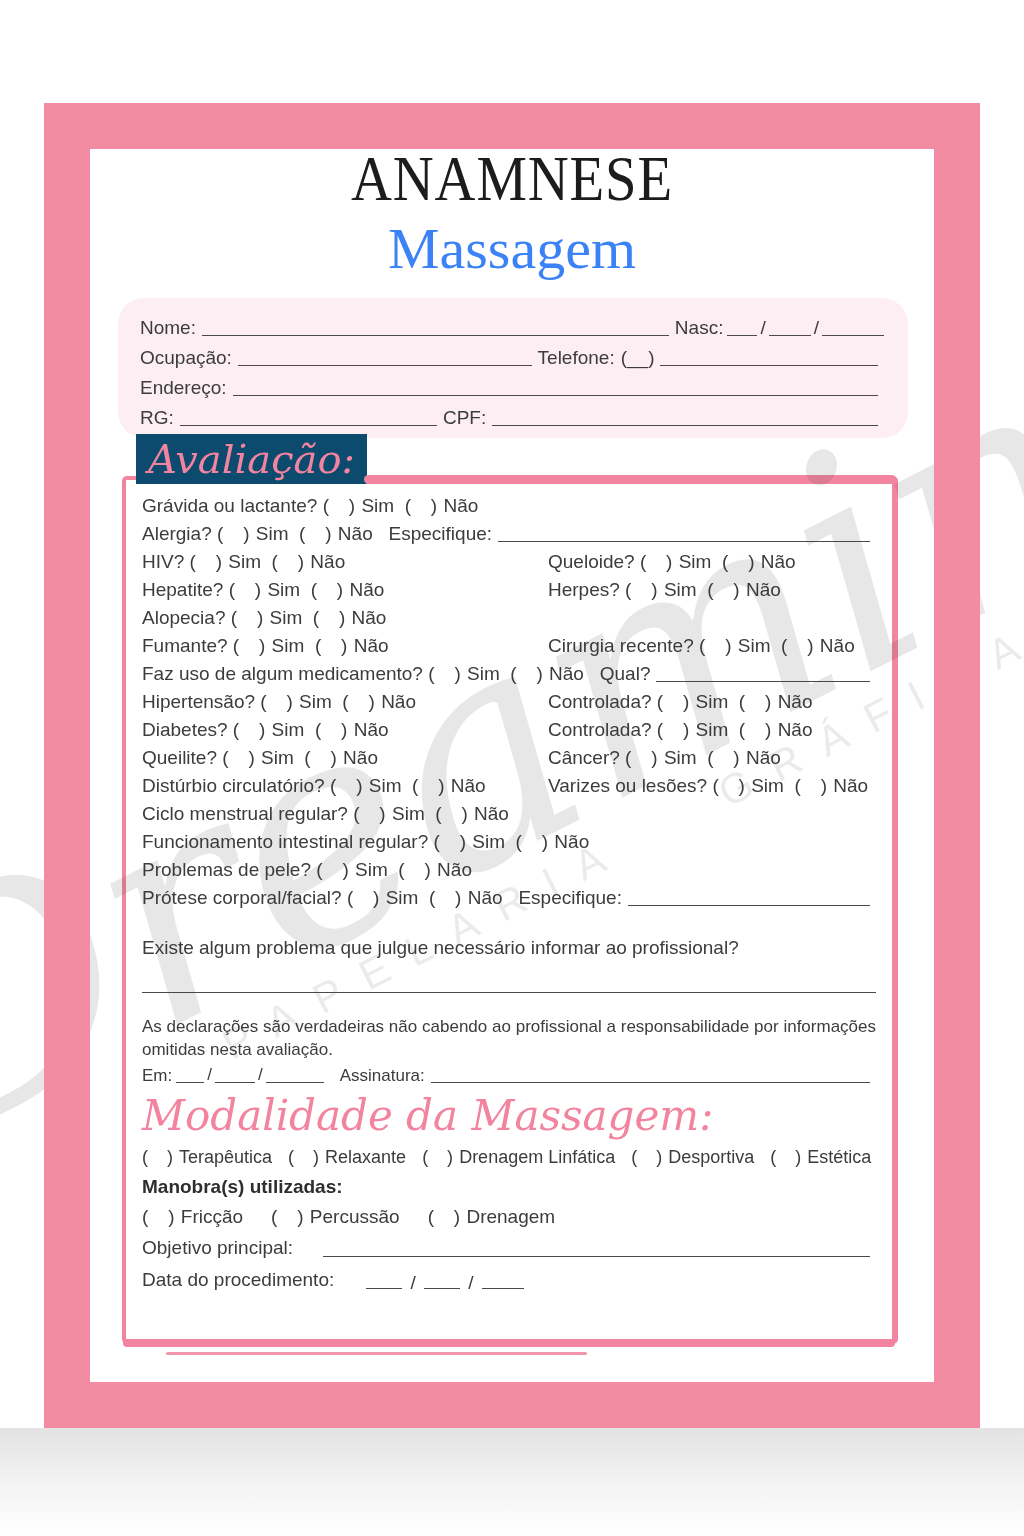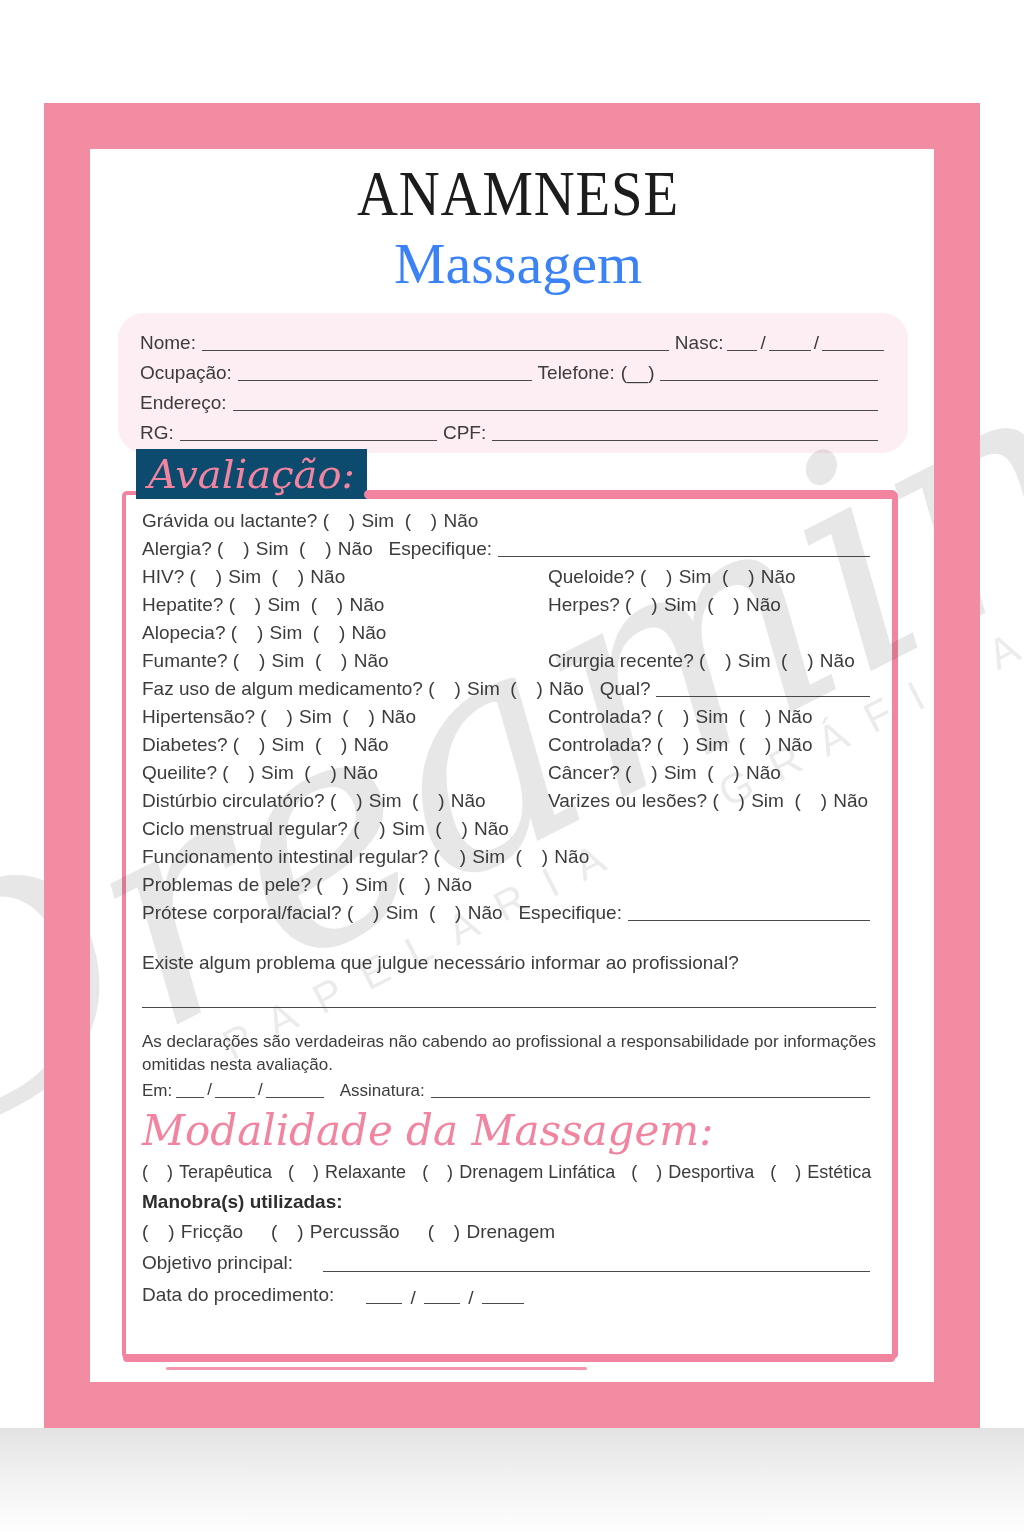--- a/index.html
+++ b/index.html
@@ -1,21 +1,21 @@
 <!DOCTYPE html>
 <html><head>
 <meta charset="utf-8">
 <style>
   html,body{margin:0;padding:0;}
   body{width:1024px;height:1536px;position:relative;background:#ffffff;
        font-family:"Liberation Sans",sans-serif;color:#3c3c3c;overflow:hidden;}
   .stage{position:absolute;inset:0;overflow:hidden;}
 
   
-  .card{position:absolute;left:90px;top:153px;width:844px;height:1234px;background:#fff;z-index:1;padding-left:12px;}
+  .card{position:absolute;left:90px;top:138px;width:844px;height:1234px;background:#fff;z-index:1;}
 
   .title{position:absolute;top:8px;left:0;width:100%;text-align:center;
          font-family:"Liberation Serif",serif;font-weight:400;font-size:63px;line-height:66px;
          letter-spacing:1px;color:#1c1c1c;transform:scaleX(0.9);}
   .subtitle{position:absolute;top:80px;left:0;width:100%;text-align:center;
          font-family:"Liberation Serif",serif;font-size:58px;line-height:62px;color:#3b82f6;}
 
   
   .info-box{position:absolute;left:28px;top:160px;width:790px;height:140px;background:#FCEEF2;
             border-radius:26px;box-sizing:border-box;padding:13px 24px 8px 22px;font-size:19px;}

